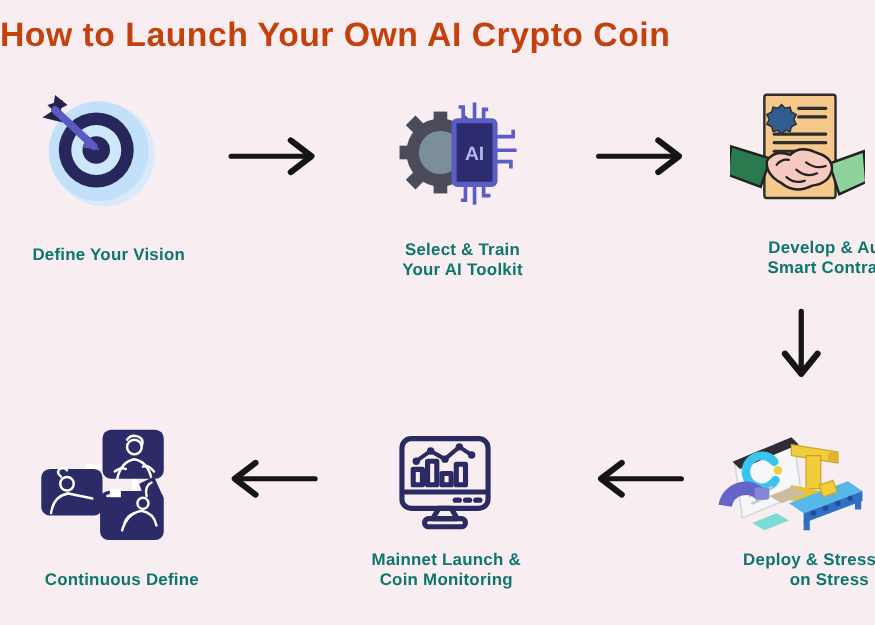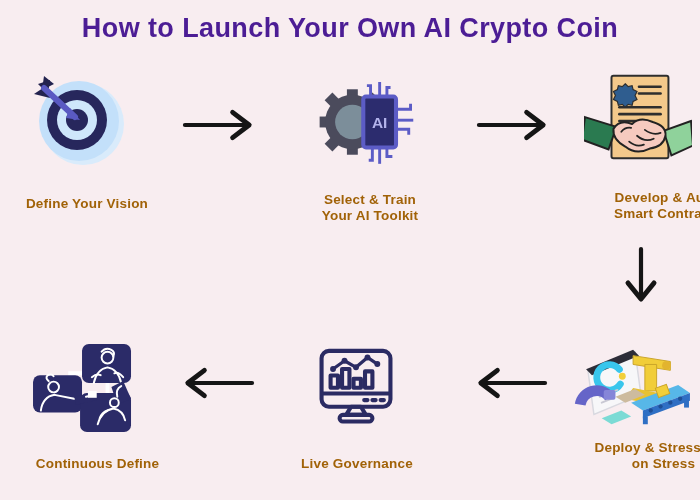--- a/index.html
+++ b/index.html
@@ -1,23 +1,23 @@
 <!DOCTYPE html>
 <html><head>
 <meta charset="utf-8">
 <style>
   html,body{margin:0;padding:0;}
   body{width:700px;height:500px;overflow:hidden;background:#f8edf0;
        font-family:"Liberation Sans",sans-serif;position:relative;}
   #stage{position:absolute;inset:0;width:700px;height:500px;overflow:hidden;}
-  .title{position:absolute;top:13px;left:0;width:700px;text-align:center;
-         font-size:27px;font-weight:700;color:#4c1d95;letter-spacing:.4px;}
+  .title{position:absolute;top:13px;left:0;width:700px;text-align:left;
+         font-size:27px;font-weight:700;color:#c2410c;letter-spacing:.4px;}
   .icon-box{position:absolute;text-align:right;}
   .label{position:absolute;text-align:center;font-size:13.5px;font-weight:700;
-         color:#a16207;line-height:15.5px;letter-spacing:.2px;white-space:nowrap;}
+         color:#0f766e;line-height:15.5px;letter-spacing:.2px;white-space:nowrap;}
   .arrow{position:absolute;}
   svg{display:block;}
 </style>
 </head>
 <body>
 
 <div id="stage">
 
   <div class="title">How to Launch Your Own AI Crypto Coin</div>
 
@@ -186,22 +186,22 @@
         <circle cx="76" cy="22" r="3.6"></circle>
       </g>
       <g stroke="#2b2b63" stroke-width="5" stroke-linecap="round">
         <line x1="60" y1="66" x2="64" y2="66"></line>
         <line x1="70" y1="66" x2="74" y2="66"></line>
         <line x1="80" y1="66" x2="84" y2="66"></line>
       </g>
     </svg>
   </div>
   <div class="label" style="left:282px;top:440px;width:150px;">
-    <br>
-    <span>Live Governance</span>
+    <span>Mainnet Launch &amp;</span><br>
+    <span>Coin Monitoring</span>
   </div>
 
   <div class="arrow" style="left:181px;top:366px;">
     <svg width="74" height="34" viewBox="0 0 76 34" fill="none">
       <path d="M73,17 H10" stroke="#151515" stroke-width="4.2" stroke-linecap="round"></path>
       <path d="M24,4 L7,17 L24,30" stroke="#151515" stroke-width="5" stroke-linecap="round" stroke-linejoin="round" fill="none"></path>
     </svg>
   </div>
 
   <div class="icon-box" style="left:28px;top:338px;">

